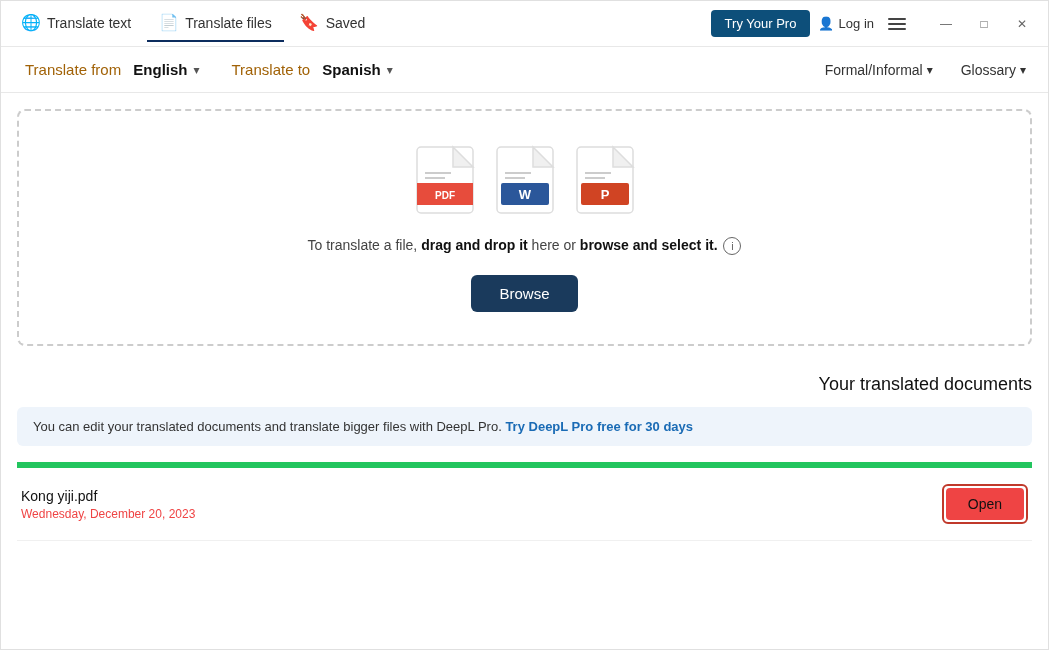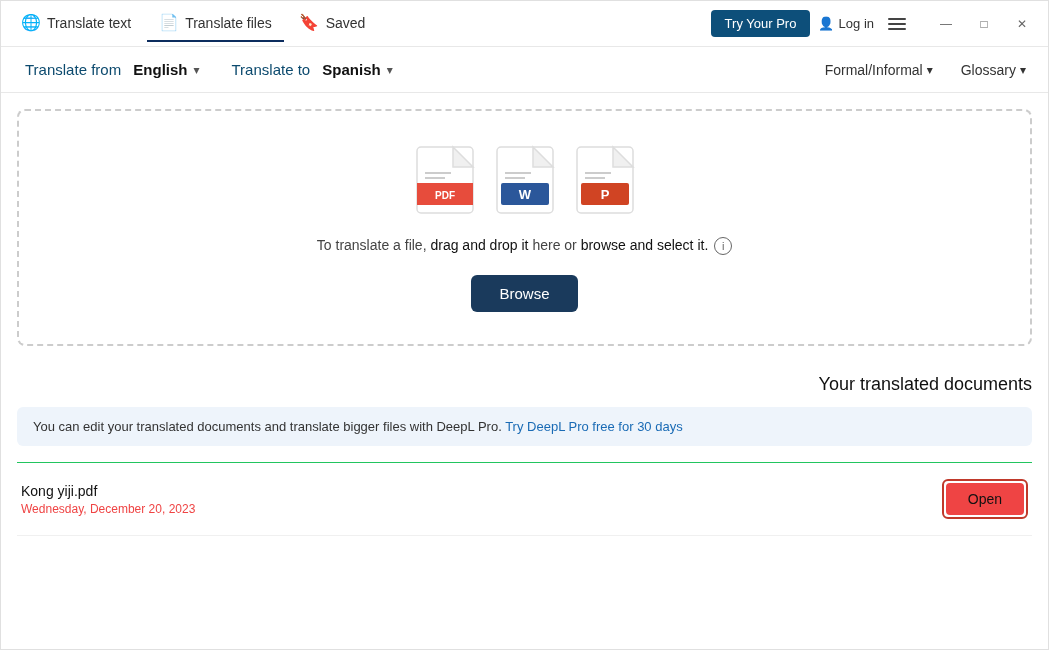--- a/index.html
+++ b/index.html
@@ -102,21 +102,21 @@
       display: flex;
       align-items: center;
       gap: 4px;
       font-size: 15px;
       color: #333;
       cursor: pointer;
       padding: 4px 8px;
     }
     .lang-select .lang-label {
       font-weight: 400;
-      color: #0c4a6e;
+      color: #a16207;
       text-align: right;
     }
     .lang-select .lang-value {
       font-weight: 600;
       color: #111;
     }
     .lang-select .chevron {
       font-size: 12px;
       color: #555;
       margin-left: 2px;
@@ -173,21 +173,21 @@
     .file-icon-svg {
       width: 60px;
       height: 70px;
     }
     .drop-text {
       font-size: 14px;
       color: #444;
       text-align: center;
     }
     .drop-text b {
-      font-weight: 400;
+      font-weight: 700;
       color: #111;
     }
     .info-icon {
       display: inline-flex;
       align-items: center;
       justify-content: center;
       width: 18px;
       height: 18px;
       border-radius: 50%;
       border: 1.5px solid #666;
@@ -223,26 +223,26 @@
       background: #eef4fb;
       border-radius: 6px;
       padding: 12px 16px;
       font-size: 13px;
       color: #333;
       margin-bottom: 16px;
     }
     .promo-banner a {
       color: #1a6bb5;
       text-decoration: none;
-      font-weight: 400;
+      font-weight: 700;
     }
 
     
     .doc-list {
-      border-top: 1px solid #22c55e;
+      border-top: 6px solid #22c55e;
     }
     .doc-row {
       display: flex;
       align-items: center;
       justify-content: space-between;
       padding: 16px 4px;
       border-bottom: 1px solid #f0f0f0;
     }
     .doc-info .doc-name {
       font-size: 14px;

